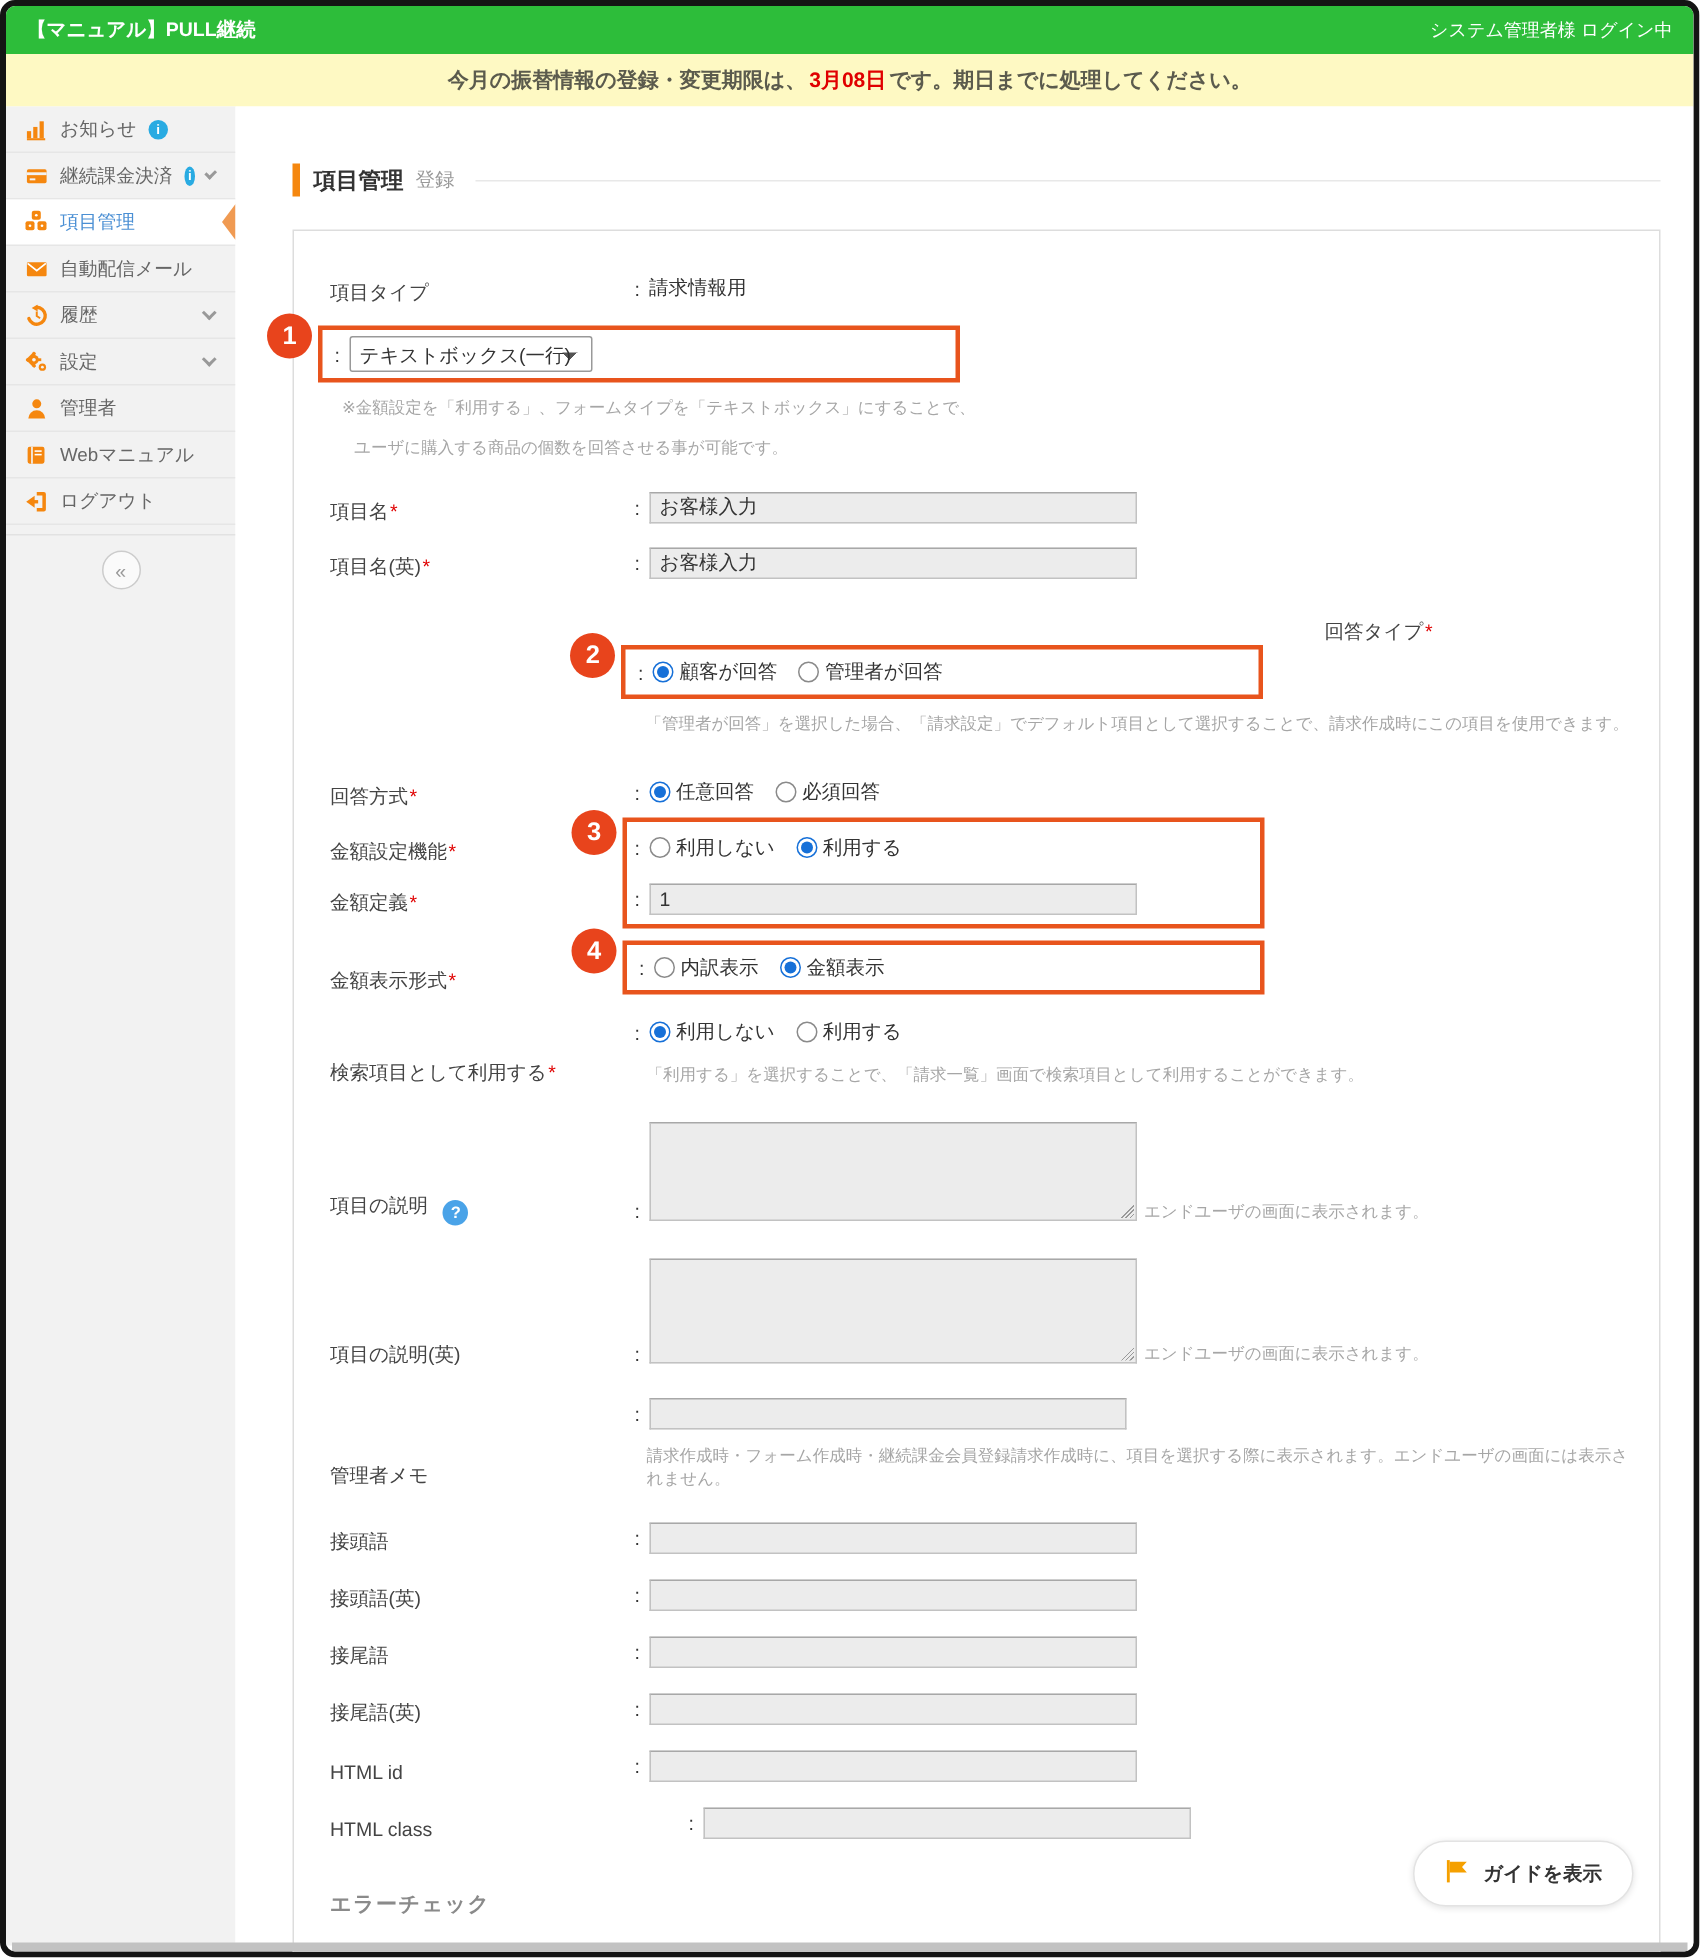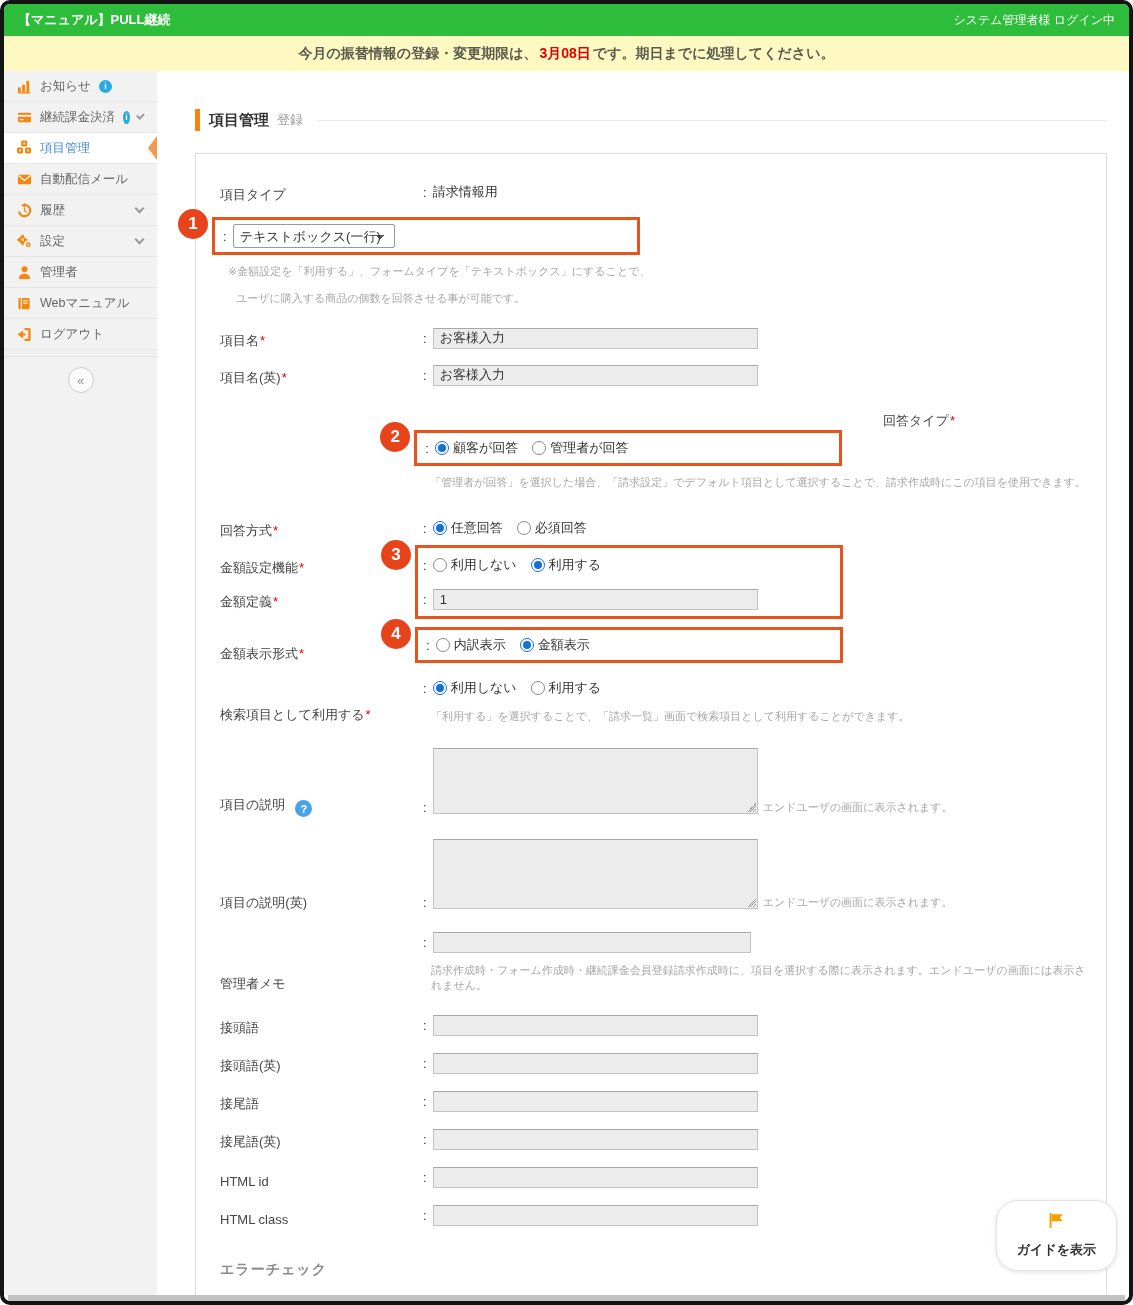--- a/index.html
+++ b/index.html
@@ -71,21 +71,21 @@
   .badge.b-left { left:-37px; top:-11px; }
   .group3 { position:relative; }
   .hl-overlay { position:absolute; left:195px; top:-8px; width:428px; height:74px; border:3px solid #e8541d; pointer-events:none; }
   .hl-overlay .badge { left:-37px; top:-8px; }
 
   .err-head { color:#8a8a8a; font-size:14px; font-weight:bold; margin:34px 0 30px 0; letter-spacing:1px; }
 
   .add-row { margin-left:203px; margin-bottom:26px; }
   .btn-add { display:inline-flex; align-items:center; gap:7px; background:#2aa5cf; color:#fff; border:none; font-size:13px; font-family:inherit; padding:7px 20px; border-radius:17px; cursor:pointer; }
 
-  .guide-btn { position:absolute; right:12px; bottom:26px; display:flex; align-items:center; gap:9px; background:#fff; border:1px solid #e3e3e3; border-radius:22px; padding:11px 20px; font-size:13px; font-weight:bold; color:#333; box-shadow:0 1px 5px rgba(0,0,0,.12); cursor:pointer;flex-direction:column; }
+  .guide-btn { position:absolute; right:40px; bottom:26px; display:flex; align-items:center; gap:9px; background:#fff; border:1px solid #e3e3e3; border-radius:22px; padding:11px 20px; font-size:13px; font-weight:bold; color:#333; box-shadow:0 1px 5px rgba(0,0,0,.12); cursor:pointer; }
 
   .hscrollbar { position:absolute; left:4px; right:4px; bottom:0; height:6px; background:#c2c2c2; }
 
   .help-q { width:17px; height:17px; border-radius:50%; background:#4aa3e8; color:#fff; display:inline-flex; align-items:center; justify-content:center; font-size:11px; font-weight:bold; margin-left:10px; vertical-align:-4px; }
   .help-q::after { content:"?"; }
 
   .ta-row .f-ctrl { display:flex; align-items:flex-end; }
   .ta-row .colon { margin-bottom:2px; }
   .side-note { color:#a6a6a6; font-size:11px; margin-left:5px; margin-bottom:2px; white-space:nowrap;font-family:Liberation Serif, serif; }
 </style>
@@ -426,21 +426,21 @@
         <div class="row" style="margin-bottom:14px;">
           <div class="f-label"><span>HTML id</span></div>
           <div class="f-ctrl">
               <div class="ctrl-line">
             <span class="colon">:</span>
             <input class="ftxt" value="" style="">
           </div>
             </div>
         </div>
 
-        <div class="row" style="margin-bottom:8px;">
+        <div class="row" style="margin-bottom:8px;gap:36px;">
           <div class="f-label"><span>HTML class</span></div>
           <div class="f-ctrl">
               <div class="ctrl-line">
             <span class="colon">:</span>
             <input class="ftxt" value="" style="">
           </div>
             </div>
         </div>
 
         <div class="err-head">エラーチェック</div>

